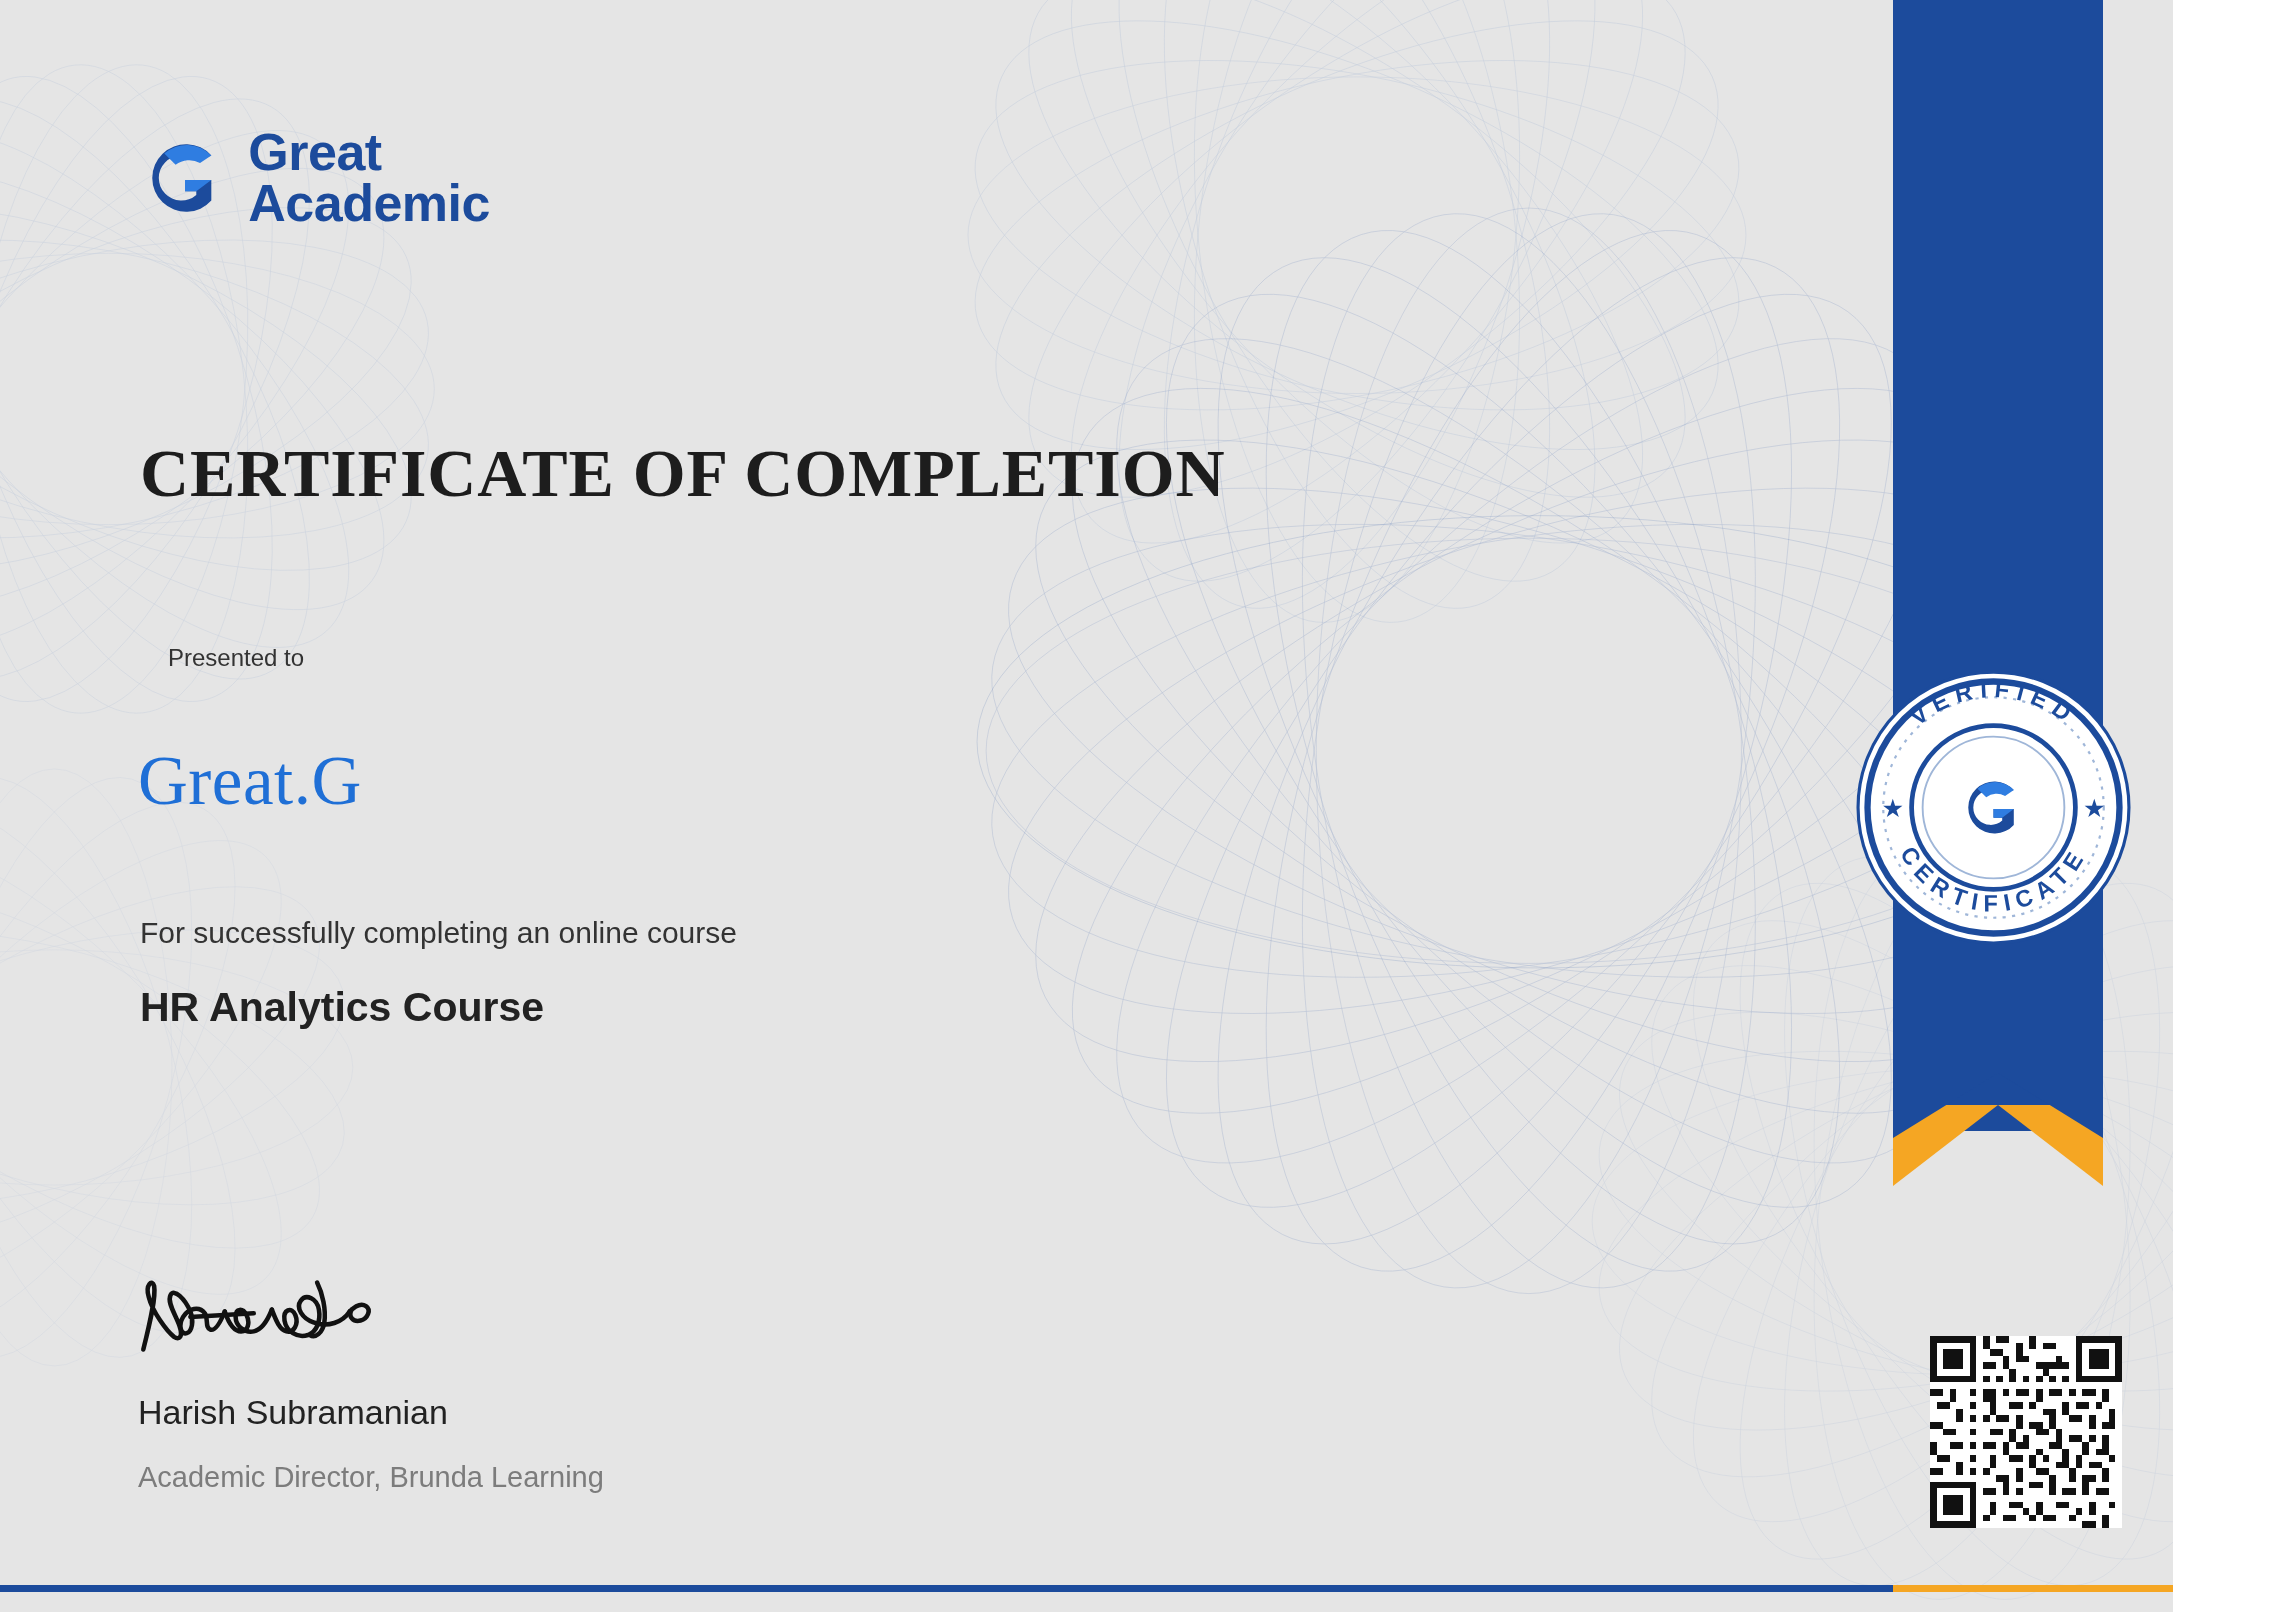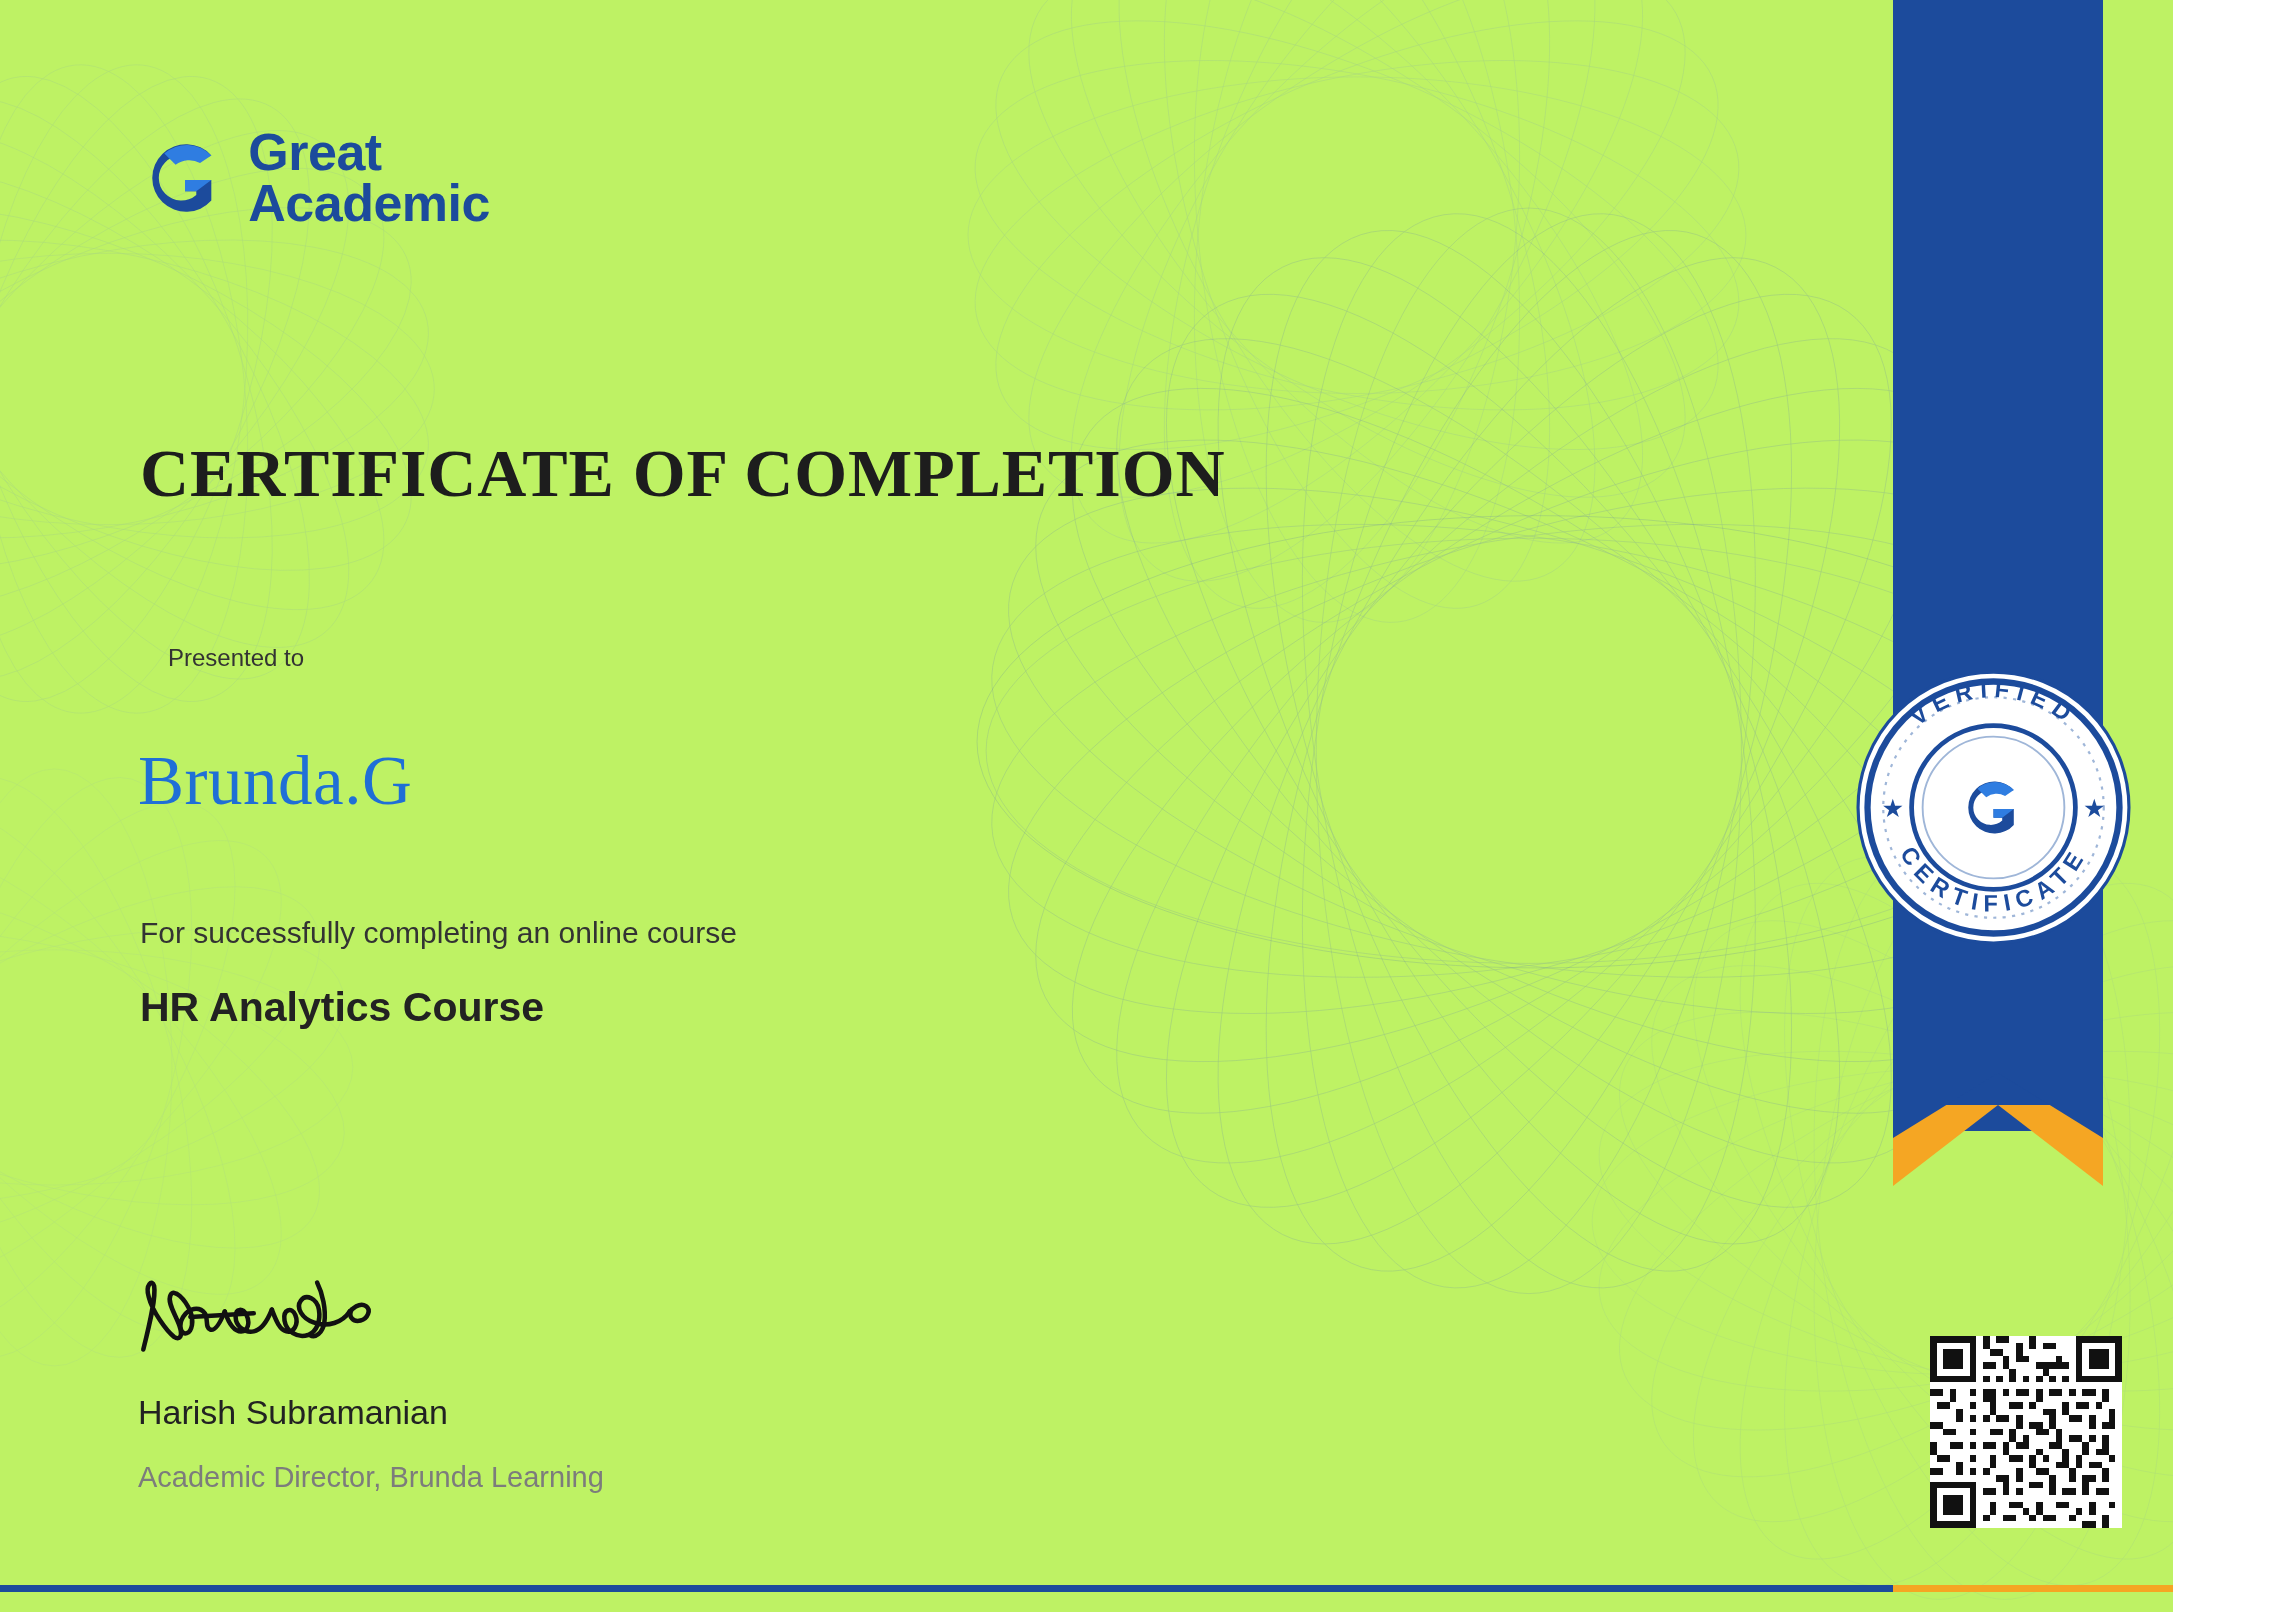--- a/index.html
+++ b/index.html
@@ -7,21 +7,21 @@
     padding: 0;
     background: #ffffff;
   }
   body {
     font-family: "Liberation Sans", sans-serif;
   }
   .certificate {
     position: relative;
     width: 2173px;
     height: 1612px;
-    background: #bef264;
+    background: #e5e5e5;
     overflow: hidden;
   }
 
   
   .guilloche {
     position: absolute;
     inset: 0;
     pointer-events: none;
   }
   .guilloche svg {
@@ -337,21 +337,21 @@
     </svg>
     <div class="logo-text">
       <span>Great</span>
       <span>Academic</span>
     </div>
   </div>
 
   <div class="headline">CERTIFICATE OF COMPLETION</div>
 
   <div class="presented-to">Presented to</div>
-  <div class="recipient">Brunda.G</div>
+  <div class="recipient">Great.G</div>
   <div class="course-intro">For successfully completing an online course</div>
   <div class="course-name">HR Analytics Course</div>
 
   <svg class="signature-img" viewBox="0 0 380 110">
     <g fill="none" stroke="#111111" stroke-width="5" stroke-linecap="round" stroke-linejoin="round">
       <path d="M18 92 C26 60 32 34 30 22 C28 14 20 20 24 34 C28 50 44 72 52 78 C58 82 62 78 58 66 C54 54 44 40 48 32 C52 24 64 36 70 50 C74 60 72 72 66 74 C60 76 56 66 62 56 C68 46 80 44 86 52 C90 58 86 68 92 70 C98 72 104 60 108 50"></path>
       <path d="M108 50 C112 62 118 72 126 72 C134 72 136 62 132 54 C128 46 120 46 120 56 C120 66 130 74 140 72 C150 70 156 58 160 48"></path>
       <path d="M160 48 C164 58 168 70 176 72 C184 74 190 64 186 54 C182 44 172 48 174 60 C176 72 188 80 200 76 C210 72 214 60 212 48 C210 36 198 30 192 38 C186 46 194 58 206 62 C222 68 238 62 246 50"></path>
       <path d="M210 18 C216 30 220 48 218 62 C216 74 208 80 202 76"></path>
       <path d="M246 50 C252 44 258 40 264 44 C270 48 266 58 258 60 C250 62 244 56 248 48"></path>

